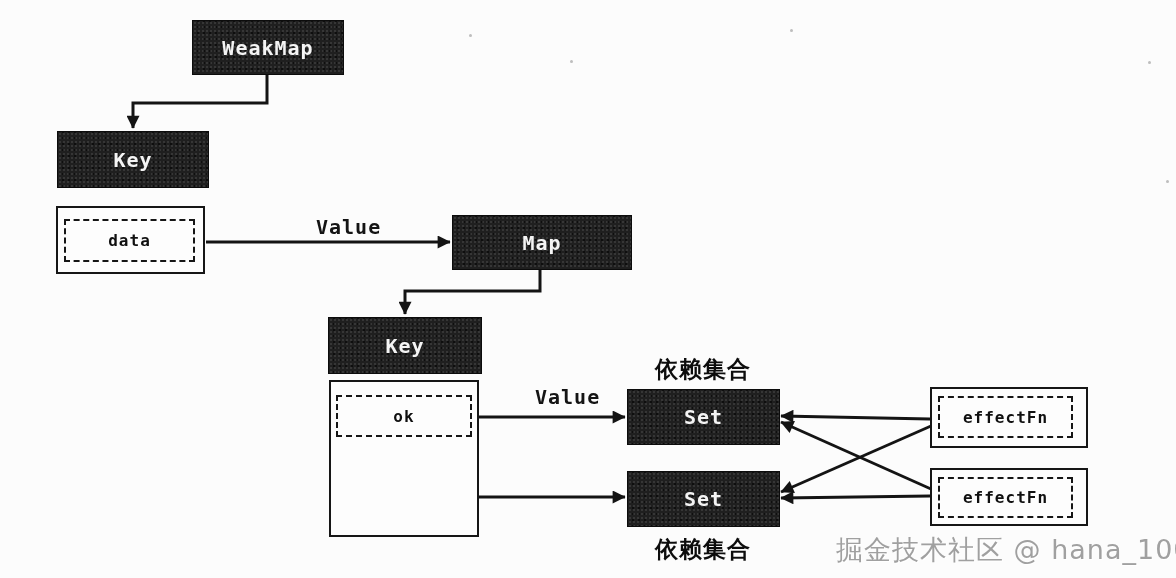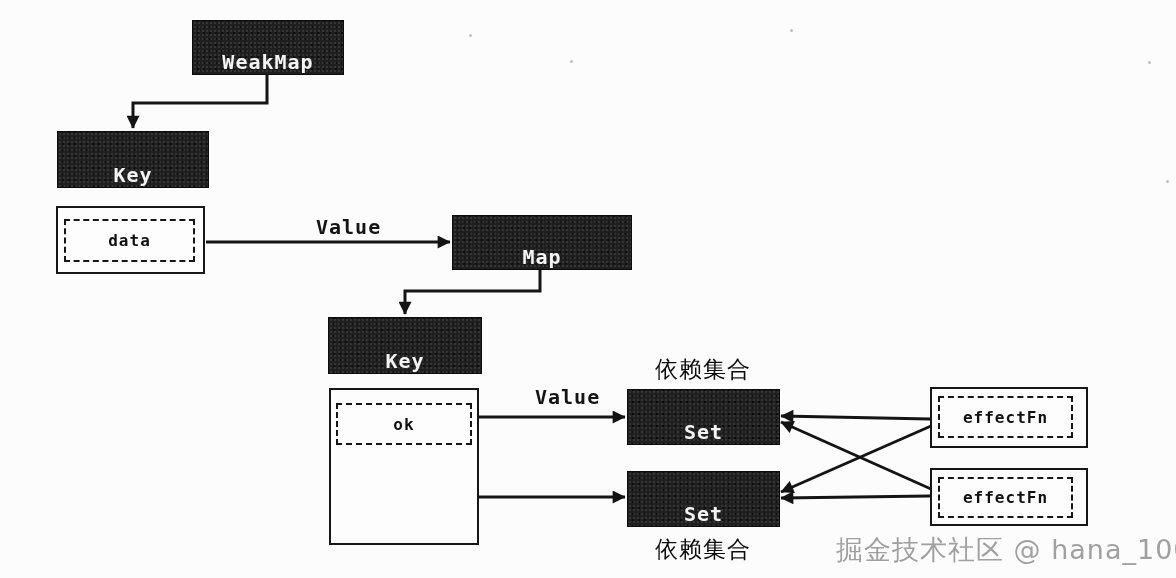--- a/index.html
+++ b/index.html
@@ -12,38 +12,38 @@
   .dark-node{
     position:absolute;
     background-color:#1f1f1f;
     background-image:
       radial-gradient(rgba(255,255,255,0.10) 1px, transparent 1px),
       radial-gradient(rgba(0,0,0,0.55) 1px, transparent 1px);
     background-size:4px 4px,6px 6px;
     background-position:0 0,2px 3px;
     border:1px solid #0c0c0c;
     color:#f4f4f4;
-    display:flex;align-items:flex-end;justify-content:center;
+    display:flex;align-items:center;justify-content:center;
     font-weight:bold;font-size:20px;letter-spacing:1px;
   }
   .frame{
     position:absolute;border:2px solid #161616;background:#fdfdfd;
   }
   .dashed{
     position:absolute;border:2px dashed #161616;background:#fdfdfd;
     display:flex;align-items:center;justify-content:center;
     color:#101010;font-weight:bold;font-size:16px;letter-spacing:1px;
   }
   .edge-label{
     position:absolute;color:#141414;font-weight:bold;font-size:20px;
     letter-spacing:1px;
     margin-left:20px;
   }
   .cjk-label{
-    position:absolute;color:#0d0d0d;font-weight:normal;font-size:23px;
+    position:absolute;color:#0d0d0d;font-weight:bold;font-size:23px;
     font-family:"DejaVu Sans","Liberation Sans",sans-serif;
     letter-spacing:1px;
   }
   .watermark{
     position:absolute;left:836px;top:532px;
     color:#a0a0a0;font-size:27px;font-weight:500;letter-spacing:1px;
     font-family:"DejaVu Sans","Liberation Sans",sans-serif;
     text-shadow:1px 1px 0 #ffffff;
     white-space:nowrap;
   }
@@ -96,21 +96,21 @@
   <div class="dark-node" style="left:627px;top:471px;width:151px;height:54px">
     <span>Set</span>
   </div>
 
   <div class="frame" style="left:56px;top:206px;width:145px;height:64px">
     <div class="dashed" style="left:6px;top:11px;width:127px;height:39px">
       <span>data</span>
     </div>
   </div>
 
-  <div class="frame" style="left:329px;top:388px;width:146px;height:153px">
+  <div class="frame" style="left:329px;top:380px;width:146px;height:153px">
     <div class="dashed" style="left:5px;top:13px;width:132px;height:38px">
       <span>ok</span>
     </div>
   </div>
 
   <div class="frame" style="left:930px;top:387px;width:154px;height:57px">
     <div class="dashed" style="left:6px;top:7px;width:131px;height:38px">
       <span>effectFn</span>
     </div>
   </div>

